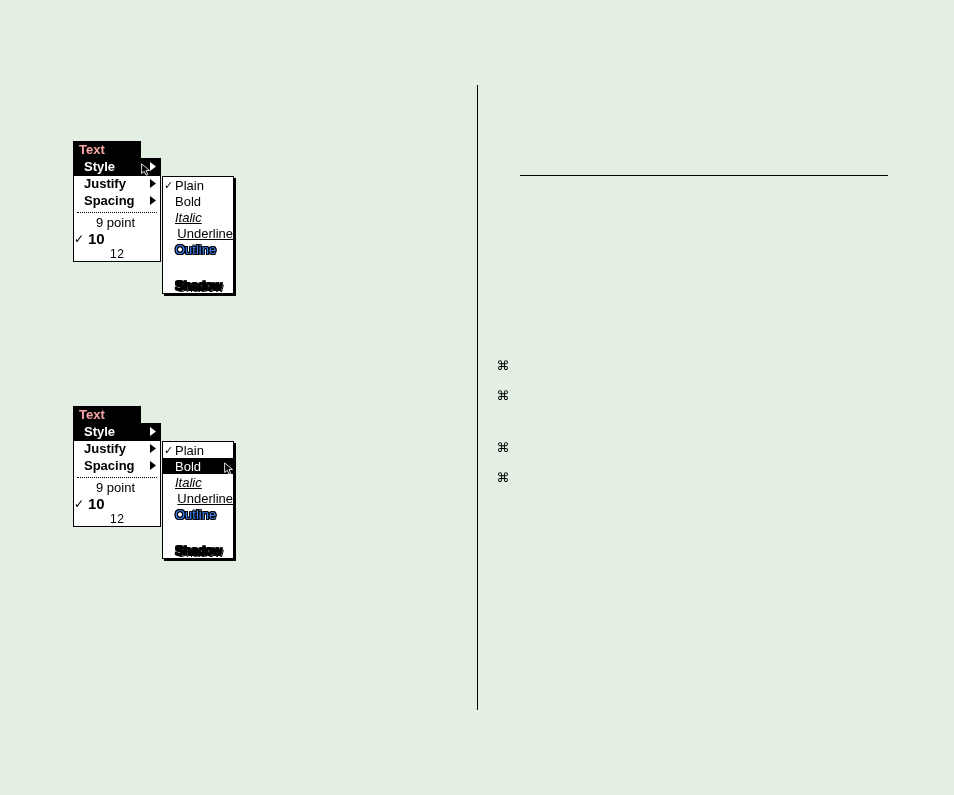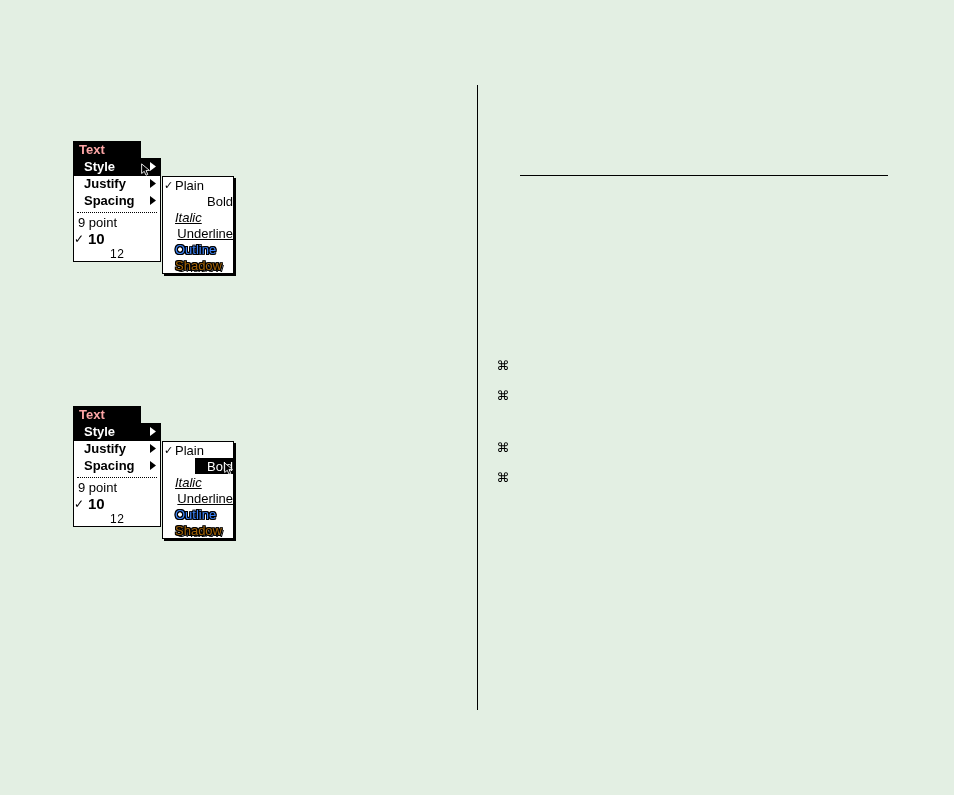--- a/index.html
+++ b/index.html
@@ -81,21 +81,21 @@
   .menu-panel .sep {
     border-top: 1px dotted #000;
     margin: 2px 3px;
   }
   .check {
     position: absolute;
     left: -1px;
     top: 1px;
     font-size: 11px;
   }
-  .ninepoint { padding-left: 4px; font-weight: normal; }
+  .ninepoint { padding-left: 22px; font-weight: normal; }
   .tenpoint { padding-left: 14px; font-weight: bold; font-size: 15px; position: relative;}
   .tenpoint .check { left: 0px; top: 2px; font-size: 12px; font-weight: normal; }
   .twelve { padding-left: 4px; font-weight: normal; font-size: 12px; letter-spacing: 0.5px; margin-left: 32px;}
 
   .cursor {
     position: absolute;
     width: 12px; height: 14px;
     pointer-events: none;
     z-index: 20;
   }
@@ -120,35 +120,36 @@
   }
   .submenu .srow.sel {
     background: #000;
     color: #fff;
   }
   .submenu .srow .chk {
     position: absolute;
     left: 1px; top: 2px;
     font-size: 11px;
   }
-  .st-bold { font-weight: bold; margin-left: 32px; }
+  .st-bold { font-weight: bold; }
   .st-italic { font-style: italic; font-weight: bold; text-decoration: underline;}
   .st-underline { text-decoration: underline; font-weight: bold; justify-content: flex-end;}
   .st-outline {
     font-weight: bold;
     color: #3b82f6;
     text-shadow: -1px 0 #000, 1px 0 #000, 0 -1px #000, 0 1px #000,
                  -1px -1px #000, 1px 1px #000, -1px 1px #000, 1px -1px #000;
   }
   .st-shadow {
     font-weight: bold;
-    color: #a16207;
+    color: #000000;
     text-shadow: -1px 0 #000, 1px 0 #000, 0 -1px #000, 0 1px #000,
                  -1px -1px #000, 1px 1px #000, -1px 1px #000, 1px -1px #000,
                  2px 2px 0 #000;
+    margin-top: 20px;
   }
 
   .arrow-svg { width: 8px; height: 11px; display:block; }
 </style>
 </head>
 <body>
 
 <div class="divider-v"></div>
 <div class="divider-h"></div>
 

